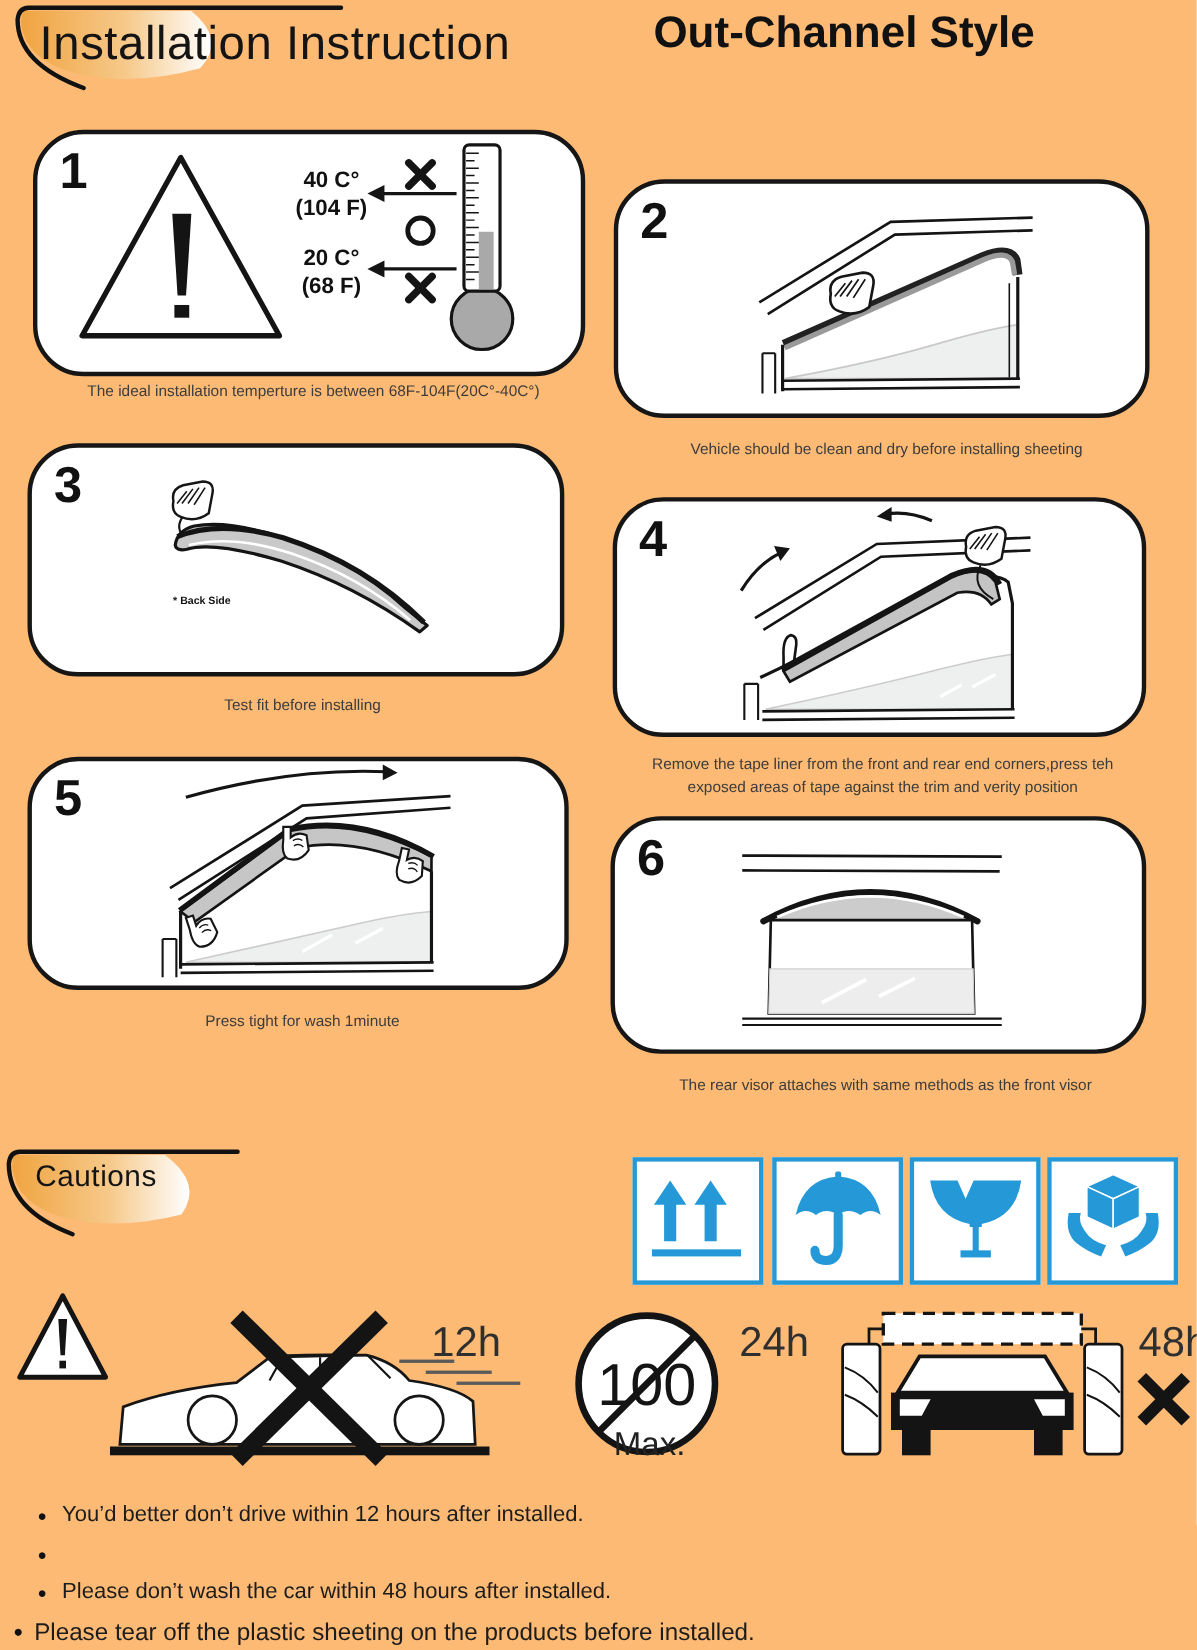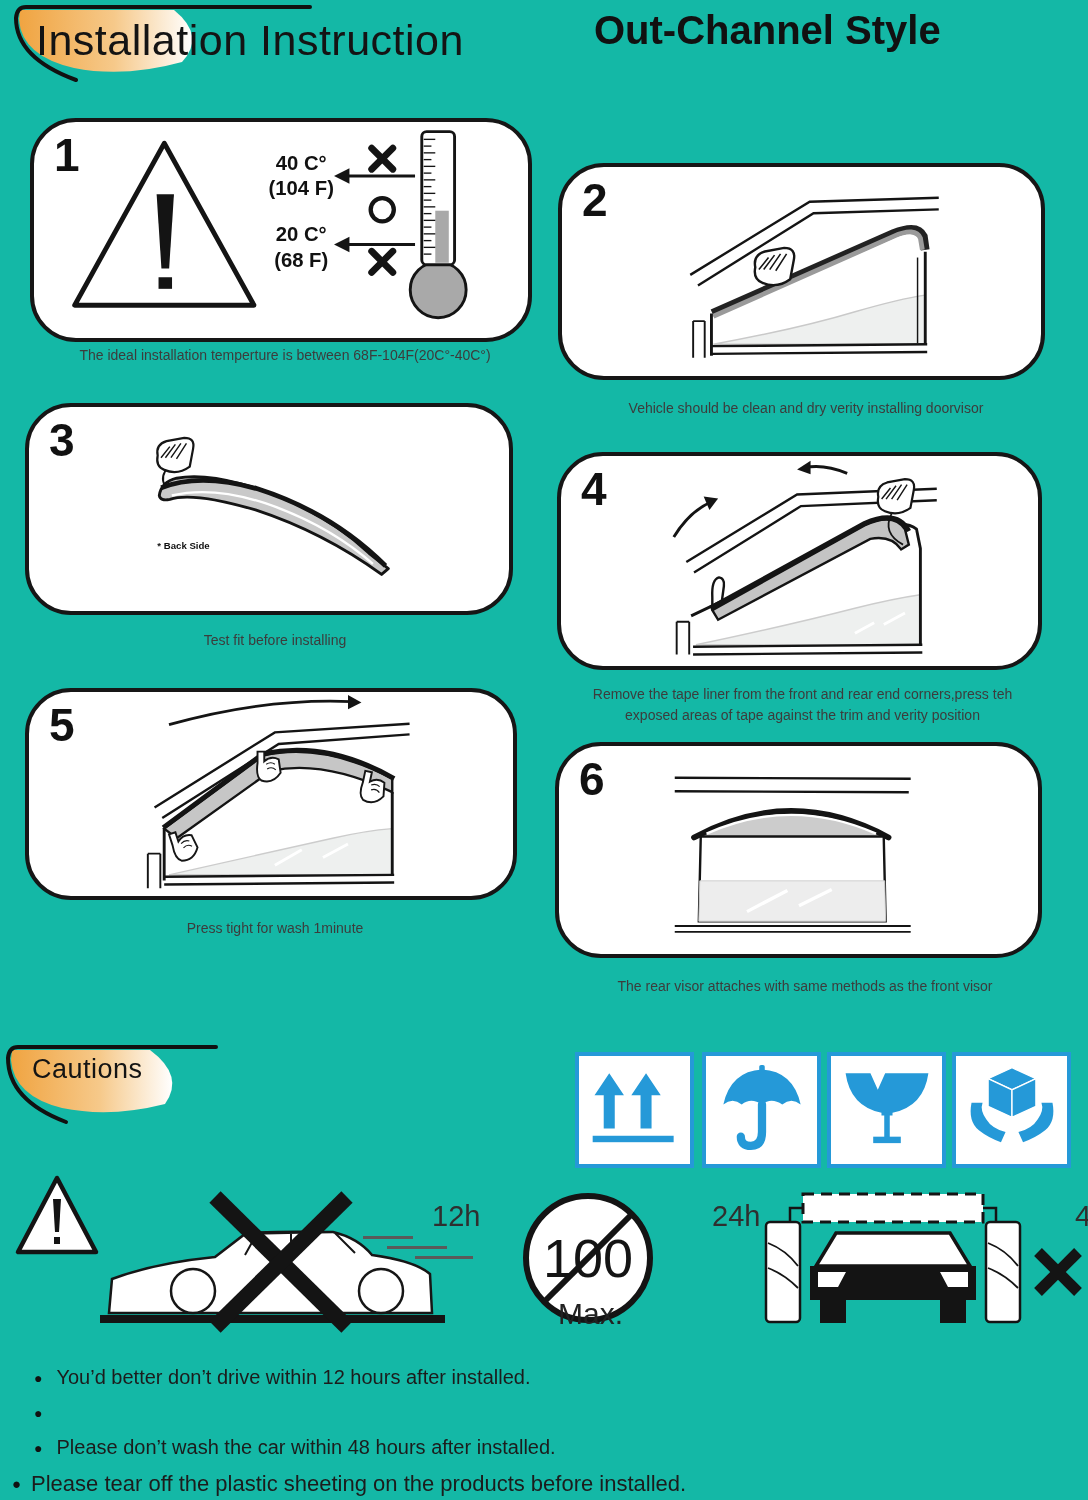--- a/index.html
+++ b/index.html
@@ -1,32 +1,32 @@
 <!DOCTYPE html>
 <html style="--accent-orange: #f0a441; --icon-blue: #2599d8;"><head>
 <meta charset="utf-8">
 <style>
   :root { --accent-orange:#f0a441; --icon-blue:#2599d8; }
   html,body { margin:0; padding:0; background:#fff; }
   .page {
-    position:relative; width:1088px; height:1500px; background:#14b8a6;
+    position:relative; width:1088px; height:1500px; background:#fdba74;
     font-family:"Liberation Sans", sans-serif; color:#111; overflow:hidden;
   }
   .abs { position:absolute; }
   svg text { font-family:"Liberation Sans", sans-serif; }
   .badge-title { position:absolute; font-weight:400; color:#141414; letter-spacing:0.5px; white-space:nowrap; }
   .h-title { font-size:43px; }
   .h-sub   { position:absolute; font-weight:bold; font-size:40px; color:#111; white-space:nowrap;text-align:center; }
   .stepbox {
     position:absolute; border:4px solid #161616; border-radius:46px; background:#fff; box-sizing:border-box;
   }
   .stepnum { position:absolute; left:20px; top:8px; font-size:46px; font-weight:bold; color:#111; line-height:1.1; }
   .boxart { position:absolute; inset:0; width:100%; height:100%; }
   .caption { position:absolute; font-size:14px; color:#3c3c3c; text-align:center; line-height:21px; }
-  .tlabel  { position:absolute; font-size:29px; color:#2f2f2f; white-space:nowrap;margin-left:40px; }
+  .tlabel  { position:absolute; font-size:38px; color:#2f2f2f; white-space:nowrap; }
   .speedline { position:absolute; height:3px; background:#5a5a5a; }
   .pkg {
     position:absolute; top:1052px; width:119px; height:116px; box-sizing:border-box;
     border:4px solid var(--icon-blue); background:#fff;
     display:flex; align-items:center; justify-content:center;
   }
   .bullets { position:absolute; left:12px; top:1366px; width:1064px; }
   .bullet-row { display:flex; align-items:flex-start; margin-bottom:11px; font-size:20px; color:#1c1c1c; }
   .bullet-row.indent { padding-left:22px; }
   .bullet-row.big { font-size:22px; margin-bottom:0; }
@@ -135,21 +135,21 @@
       <path d="M151,152 L339,69 Q364,59 370,72 L372,86" stroke="#222" stroke-width="9" fill="none"></path>
       <path d="M152,155 L339,72 Q362,62 367,74 L369,86" stroke="#9a9a9a" stroke-width="5" fill="none"></path>
       <path d="M150,152 L150,196 M372,88 L372,184" stroke="#141414" stroke-width="3" fill="none"></path>
       <path d="M364,94 L364,183" stroke="#141414" stroke-width="1.5" fill="none"></path>
       <path d="M150,186 L374,184 M150,194 L374,192" stroke="#141414" stroke-width="2.5" fill="none"></path>
       <path d="M131,160 h12 M131,160 v38 M143,160 v38" stroke="#141414" stroke-width="2" fill="none"></path>
       <use href="#clothHand" transform="translate(193,84) scale(1.25)"></use>
     </svg>
     <div class="stepnum">2</div>
   </div>
-  <div class="caption" style="left:560px; top:398px; width:492px">Vehicle should be clean and dry verity installing doorvisor</div>
+  <div class="caption" style="left:560px; top:398px; width:492px">Vehicle should be clean and dry before installing sheeting</div>
 
   <div class="stepbox" style="left:25px; top:403px; width:488px; height:212px">
     <svg class="boxart" viewBox="0 0 488 212">
       <path d="M130,92 Q132,78 148,74 Q175,69 215,80 Q295,102 348,152 L368,168 L361,174 Q300,130 230,107 Q165,88 141,96 Q131,98 130,92 Z" fill="#c9c9c9" stroke="#141414" stroke-width="3" stroke-linejoin="round"></path>
       <path d="M132,84 Q172,68 232,85 Q310,110 365,165" stroke="#141414" stroke-width="5" fill="none"></path>
       <path d="M143,92 Q185,82 240,100 Q305,122 352,163" stroke="#fff" stroke-width="2.5" fill="none"></path>
       <path d="M140,62 Q130,72 136,82" stroke="#141414" stroke-width="2" fill="none"></path>
       <use href="#clothHand" transform="translate(126,32) scale(1.15)"></use>
       <text x="128" y="148" font-size="10" font-weight="bold" fill="#111">* Back Side</text>
     </svg>

